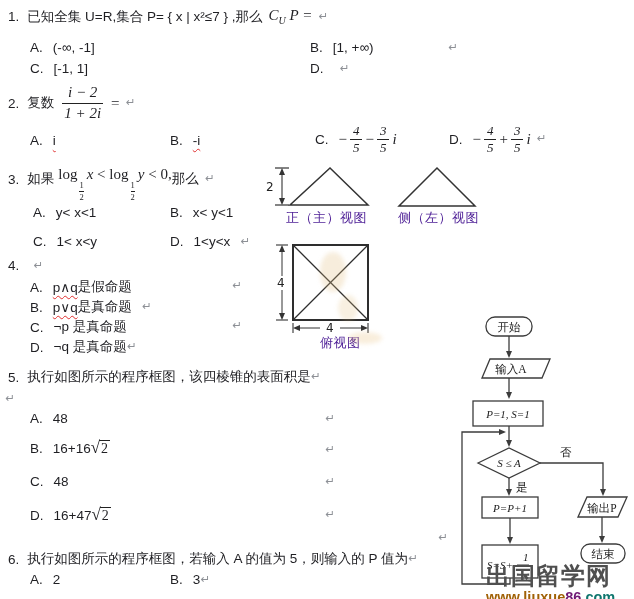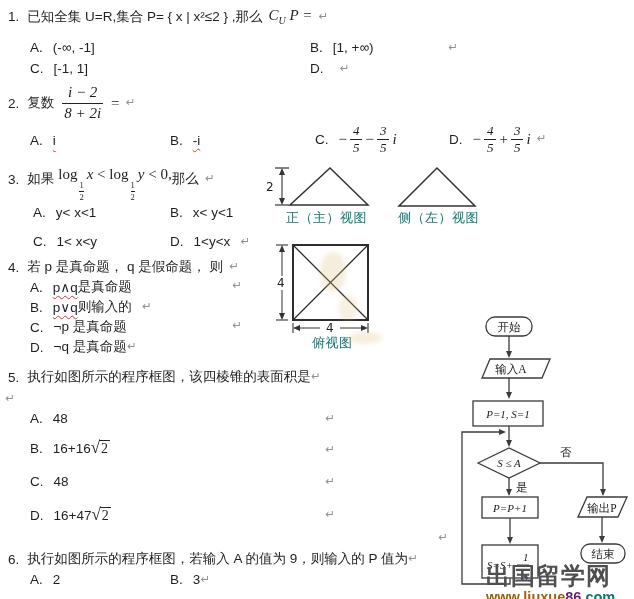--- a/index.html
+++ b/index.html
@@ -30,38 +30,38 @@
   .sf-den{border-top:1.1px solid #222;padding:1px 3px 0 3px;}
   .logsub{display:inline-flex;flex-direction:column;align-items:center;
     font-size:8.5px;line-height:1;font-style:normal;transform:translateY(9px);margin:0 3px 0 2px;}
   .logsub .ls-den{border-top:0.9px solid #222;padding-top:1px;margin-top:1px;}
   .squig{text-decoration:underline;text-decoration-style:wavy;text-decoration-color:#e03030;
     text-decoration-thickness:1px;text-underline-offset:3px;}
   .rad{font-family:"Liberation Serif",serif;font-size:17px;}
   .rad-under{font-family:"Liberation Serif",serif;font-size:14px;border-top:1.2px solid #222;
     padding:0 2px;margin-left:-1px;}
   
-  .diag-label{font-family:"Liberation Serif",serif;font-size:13px;color:#0f766e;
+  .diag-label{font-family:"Liberation Serif",serif;font-size:13px;color:#4c1d95;
     letter-spacing:0.5px;white-space:nowrap;}
   svg text{fill:#222;}
   .fc-cjk{font-family:"Liberation Serif",serif;font-size:11.5px;}
   .fc-math{font-family:"Liberation Serif",serif;font-style:italic;font-size:11px;}
   
   .wm{z-index:5;}
   .wm-title{font-family:"Liberation Serif",serif;font-weight:bold;font-size:24px;
     letter-spacing:1px;line-height:1;}
   .wm-url{font-weight:bold;font-size:14.5px;line-height:1;margin-top:2px;}
   .stain{position:absolute;border-radius:50%;filter:blur(2px);pointer-events:none;}
 </style>
 </head>
 <body>
 
 <div class="abs row" style="left:8px;top:7px;">
   <span class="qnum">1.</span>
-  <span>已知全集 U=R,集合 P= { x | x²≤2 } ,那么</span>
+  <span>已知全集 U=R,集合 P= { x | x²≤7 } ,那么</span>
   <span class="smath it ml6"><span>C</span><sub class="cu">U</sub>&nbsp;<span>P =</span></span>
   <span class="pilcrow ml6">↵</span>
 </div>
 <div class="abs row" style="left:30px;top:40px;">
   <span class="opt-label">A.</span>
   <span>(-∞, -1]</span>
 </div>
 <div class="abs row" style="left:310px;top:40px;">
   <span class="opt-label">B.</span>
   <span>[1, +∞)</span>
@@ -74,21 +74,21 @@
 <div class="abs row" style="left:310px;top:61px;">
   <span class="opt-label">D.</span>
   <span class="pilcrow ml6">↵</span>
 </div>
 
 <div class="abs row" style="left:8px;top:84px;height:38px;">
   <span class="qnum">2.</span>
   <span>复数</span>
   <span class="bigfrac">
     <span class="bf-num">i − 2</span>
-    <span class="bf-den">8 + 2i</span>
+    <span class="bf-den">1 + 2i</span>
   </span>
   <span class="smath">=</span>
   <span class="pilcrow ml6">↵</span>
 </div>
 <div class="abs row" style="left:30px;top:133px;">
   <span class="opt-label">A.</span>
   <span class="squig">i</span>
 </div>
 <div class="abs row" style="left:170px;top:133px;">
   <span class="opt-label">B.</span>
@@ -155,33 +155,32 @@
   <span>1&lt; x&lt;y</span>
 </div>
 <div class="abs row" style="left:170px;top:234px;">
   <span class="opt-label">D.</span>
   <span>1&lt;y&lt;x</span>
   <span class="pilcrow ml10">↵</span>
 </div>
 
 <div class="abs row" style="left:8px;top:258px;">
   <span class="qnum">4.</span>
-  <span>若 p 是真命题， q 是假命题， 则</span>
   <span class="pilcrow ml6">↵</span>
 </div>
 <div class="abs row" style="left:30px;top:278px;">
   <span class="opt-label">A.</span>
   <span class="squig">p∧q</span>
-  <span> 是真命题</span>
+  <span> 是假命题</span>
 </div>
 <span class="abs pilcrow" style="left:232px;top:280px;">↵</span>
 <div class="abs row" style="left:30px;top:298px;">
   <span class="opt-label">B.</span>
   <span class="squig">p∨q</span>
-  <span> 则输入的</span>
+  <span> 是真命题</span>
   <span class="pilcrow ml10">↵</span>
 </div>
 <div class="abs row" style="left:30px;top:318px;">
   <span class="opt-label">C.</span>
   <span>¬p 是真命题</span>
 </div>
 <span class="abs pilcrow" style="left:232px;top:320px;">↵</span>
 <div class="abs row" style="left:30px;top:338px;">
   <span class="opt-label">D.</span>
   <span>¬q 是真命题</span>
@@ -214,21 +213,21 @@
 <div class="abs row" style="left:30px;top:505px;">
   <span class="opt-label">D.</span>
   <span>16+47</span>
   <span class="rad">√</span>
     <span class="rad-under">2</span>
 </div>
 <span class="abs pilcrow" style="left:325px;top:509px;">↵</span>
 
 <div class="abs row" style="left:8px;top:550px;">
   <span class="qnum">6.</span>
-  <span>执行如图所示的程序框图，若输入 A 的值为 9，则输入的 P 值为</span>
+  <span>执行如图所示的程序框图，若输入 A 的值为 5，则输入的 P 值为</span>
   <span class="pilcrow">↵</span>
 </div>
 <div class="abs row" style="left:30px;top:572px;">
   <span class="opt-label">A.</span>
   <span>2</span>
 </div>
 <div class="abs row" style="left:170px;top:572px;">
   <span class="opt-label">B.</span>
   <span>3</span>
   <span class="pilcrow">↵</span>
@@ -262,21 +261,21 @@
   <polygon points="16,82 13,75 19,75" fill="#333"></polygon>
   <text x="11" y="49" font-size="12" font-family="DejaVu Sans, sans-serif">4</text>
   <line x1="27" y1="85" x2="27" y2="95" stroke="#333" stroke-width="1.1"></line>
   <line x1="102" y1="85" x2="102" y2="95" stroke="#333" stroke-width="1.1"></line>
   <line x1="30" y1="90" x2="54" y2="90" stroke="#333" stroke-width="1"></line>
   <line x1="74" y1="90" x2="99" y2="90" stroke="#333" stroke-width="1"></line>
   <polygon points="27,90 34,87 34,93" fill="#333"></polygon>
   <polygon points="102,90 95,87 95,93" fill="#333"></polygon>
   <text x="60" y="94" font-size="12" font-family="DejaVu Sans, sans-serif">4</text>
 </svg>
-<div class="abs diag-label" style="left:312px;top:334px;">俯视图</div>
+<div class="abs diag-label" style="left:320px;top:334px;">俯视图</div>
 
 <div class="stain" style="left:320px;top:252px;width:26px;height:40px;background:rgba(226,192,128,0.28);"></div>
 <div class="stain" style="left:338px;top:295px;width:20px;height:26px;background:rgba(226,192,128,0.24);"></div>
 <div class="stain" style="left:348px;top:332px;width:34px;height:12px;background:rgba(230,190,120,0.26);"></div>
 
 <svg class="abs" style="left:438px;top:303px;" width="196" height="296" viewBox="0 0 196 296">
   <g stroke="#3c3c3c" stroke-width="1.3" fill="none">
     <rect x="48" y="14" width="46" height="19" rx="9"></rect>
     <line x1="71" y1="33" x2="71" y2="51"></line>
     <polygon points="71,55 68,48 74,48" fill="#3c3c3c" stroke="none"></polygon>

